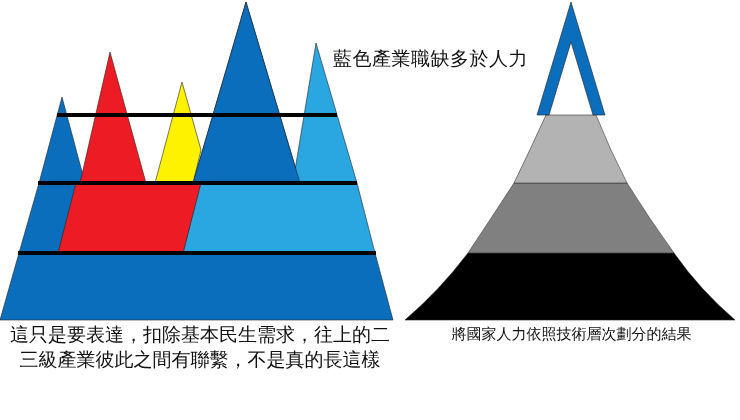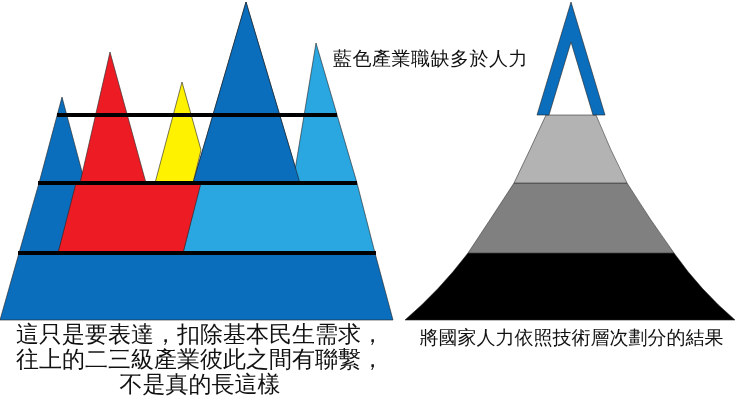--- a/index.html
+++ b/index.html
@@ -1,21 +1,21 @@
 <!DOCTYPE html>
 <html><head>
 <meta charset="utf-8">
 <style>
   html, body { margin:0; padding:0; background:#ffffff; }
   body { width:740px; height:420px; position:relative; overflow:hidden; font-family:"DejaVu Sans", sans-serif; }
   svg.canvas { position:absolute; left:0; top:0; }
   .label { position:absolute; color:#111; font-weight:normal; font-family:"DejaVu Sans", sans-serif; }
   #title-top { left:333px; top:46px; font-size:19px; letter-spacing:0.5px; white-space:nowrap; }
-  #caption-left { left:10px; top:322px; width:380px; font-size:23px; line-height:25px; text-align:center; }
-  #caption-right { left:404px; top:325px; width:335px; font-size:19px; text-align:center; white-space:nowrap; }
+  #caption-left { left:10px; top:322px; width:380px; font-size:19px; line-height:25px; text-align:center; }
+  #caption-right { left:404px; top:325px; width:335px; font-size:15px; text-align:center; white-space:nowrap; }
 </style>
 </head>
 <body>
 
 <svg class="canvas" width="740" height="420" viewBox="0 0 740 420">
 
   <g>
 
     <polygon points="19,253 375,253 393,320 0,320" fill="#0a6ebd" stroke="#222" stroke-width="0.6"></polygon>
 

